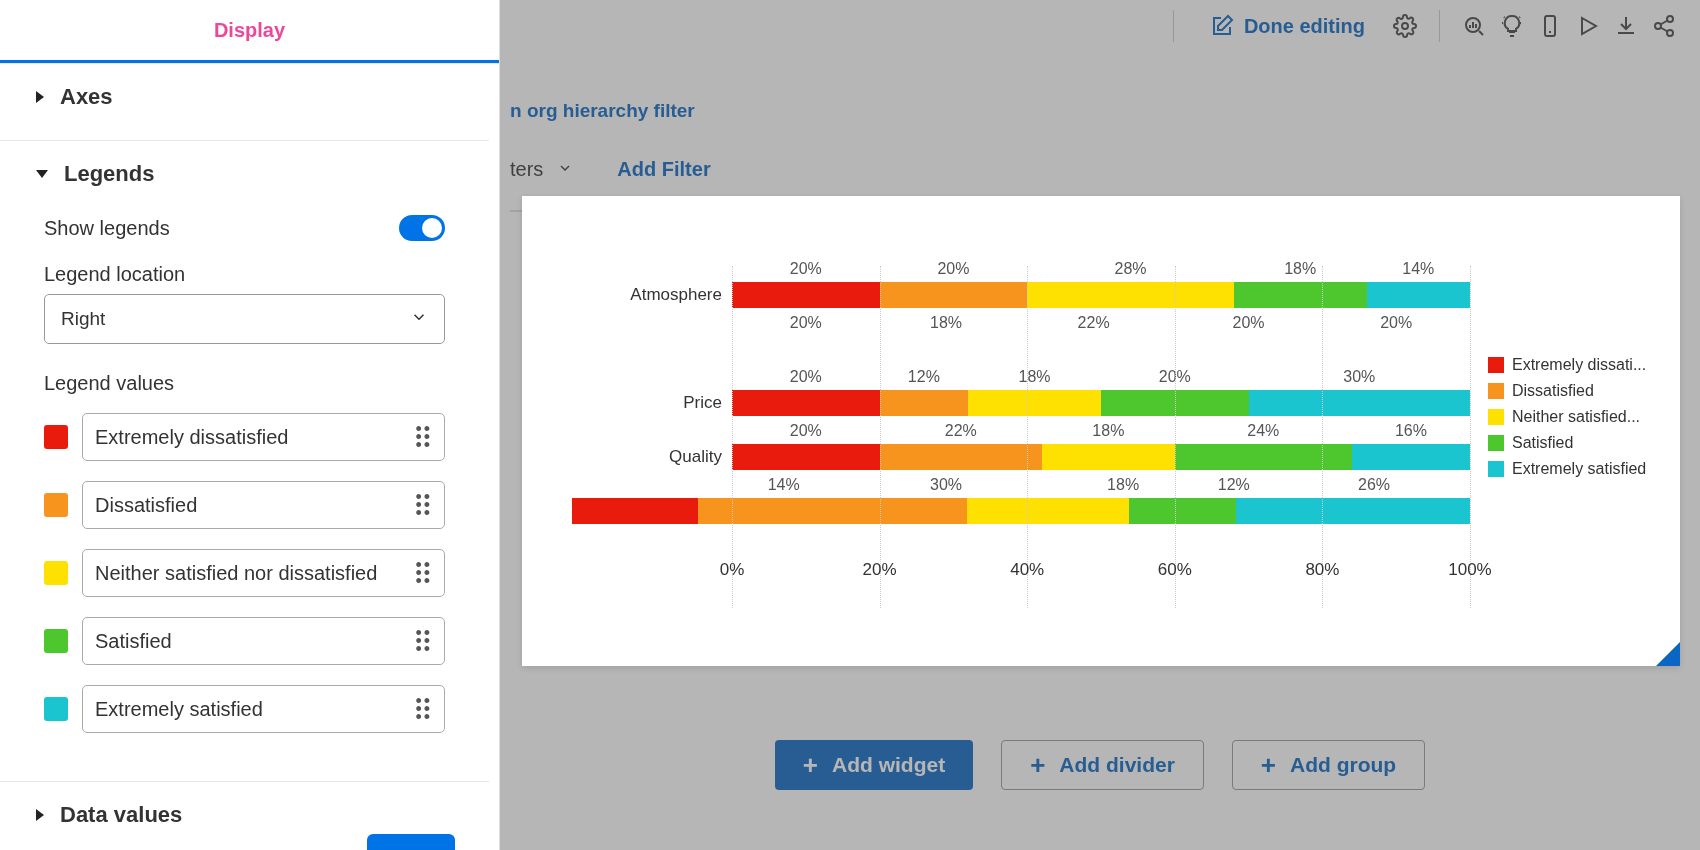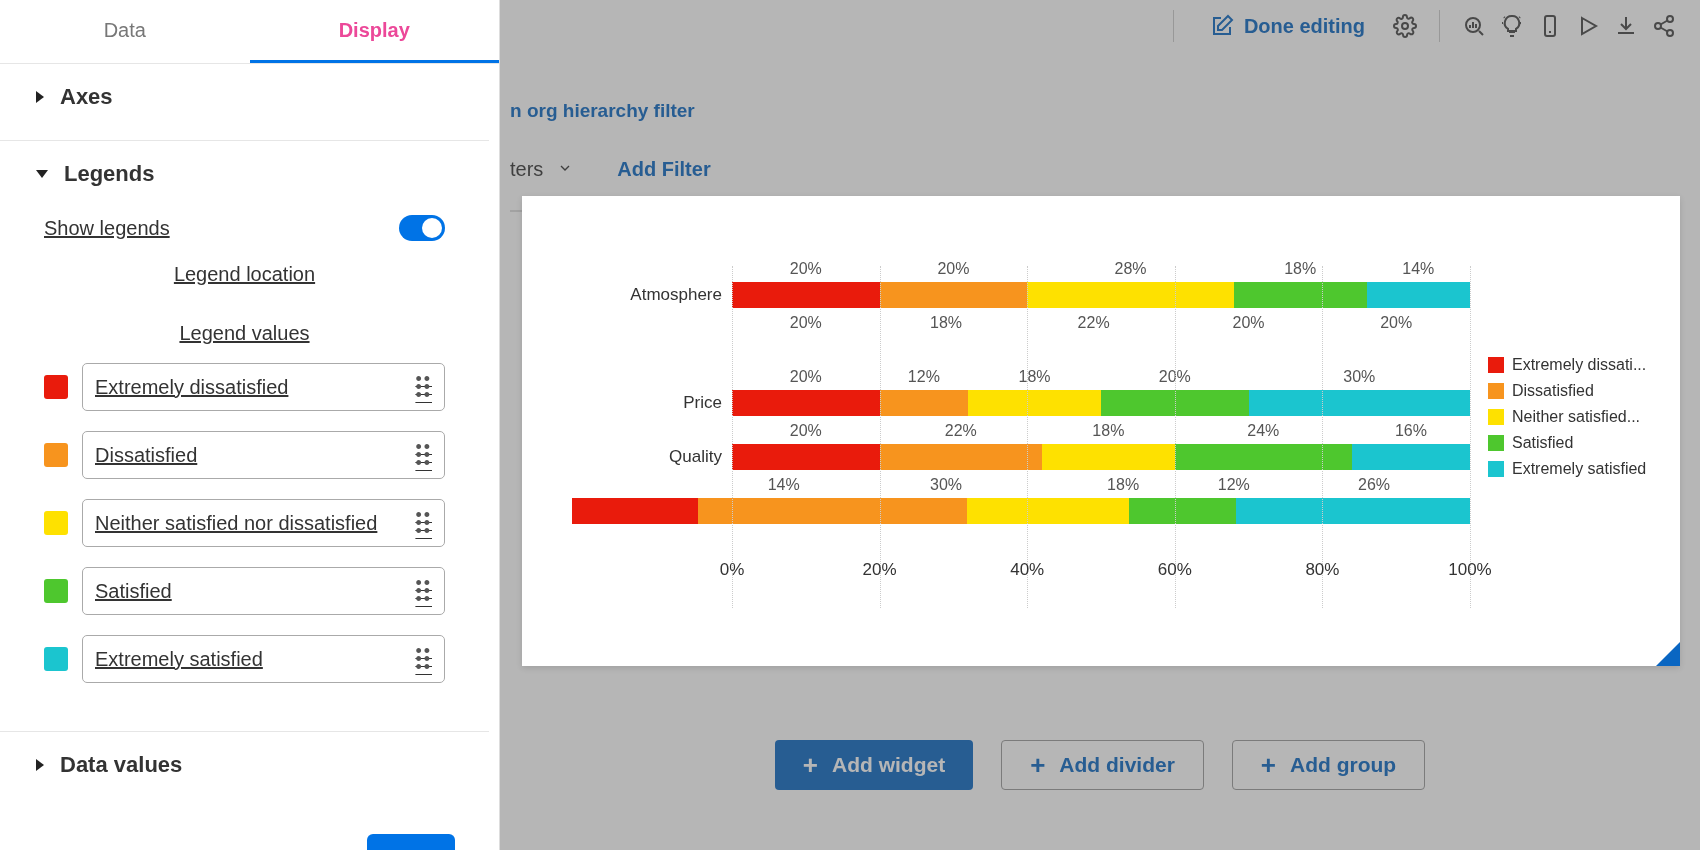--- a/index.html
+++ b/index.html
@@ -21,26 +21,26 @@
 .side-scroll { position:absolute; top:64px; bottom:0; left:0; right:10px; overflow-y:auto; padding-bottom:36px;}
 .side-scroll::-webkit-scrollbar { width:8px; }
 .side-scroll::-webkit-scrollbar-thumb { background:#bbb; border-radius:4px;}
 .section-head {
   display:flex; align-items:center; padding: 20px 24px 12px 36px;
   font-size: 22px; font-weight: 600; cursor:pointer;
 }
 .caret { display:inline-block; margin-right:16px; border-style:solid; }
 .caret-right { border-width:6px 0 6px 8px; border-color: transparent transparent transparent #222; }
 .caret-down { border-width:8px 6px 0 6px; border-color:#222 transparent transparent transparent; }
-.section-body { padding: 4px 44px 20px 44px; text-decoration: underline; }
+.section-body { padding: 4px 44px 20px 44px; }
 .row { display:flex; align-items:center; justify-content:space-between; padding:12px 0; }
 .lbl { font-size: 20px; color:#333; }
 .toggle { position:relative; width:46px; height:26px; border-radius:13px; background:#0073E6; cursor:pointer; }
 .toggle::after { content:''; position:absolute; right:3px; top:3px; width:20px; height:20px; background:#fff; border-radius:50%; }
-.sublabel { font-size:20px; color:#333; padding:10px 0 8px;text-align:center; }
+.sublabel { font-size:20px; color:#333; padding:10px 0 8px; }
 .select { border:1px solid #999; border-radius:5px; height:50px; display:flex; align-items:center;
   padding: 0 16px; justify-content:space-between; cursor:pointer; }
 .select-val { font-size:19px; }
 .chev svg { width:18px; height:18px; }
 .legend-item { display:flex; align-items:center; gap:14px; padding:10px 0; }
 .swatch { width:24px; height:24px; border-radius:3px; flex-shrink:0; }
 .legend-input { flex:1; border:1px solid #aaa; border-radius:5px; height:48px;
   display:flex; align-items:center; padding:0 12px; justify-content:space-between; background:#fff;}
 .legend-text { font-size:20px; }
 .drag-handle { color:#555; font-size:18px; letter-spacing:2px; line-height:8px; cursor:grab;}
@@ -81,39 +81,46 @@
 .act-btn { display:flex; align-items:center; gap:14px; font-size:21px; font-weight:600; padding:12px 28px; border-radius:4px; cursor:pointer;}
 .act-primary { background:#0a66c2; color:#fff;}
 .act-secondary { border:1px solid #999; color:#0a66c2; background:#fff;}
 .plus { font-size:26px; font-weight:700; line-height:20px;}
 </style>
 </head>
 <body>
 
 <div class="sidebar">
   <div class="tabs">
-    <div class="tab">Data</div>
     <div class="tab active">Display</div>
   </div>
   <div class="side-scroll">
     <div class="section-head">
       <span class="caret caret-right"></span>
       <span>Axes</span>
     </div>
     <div class="divider"></div>
     <div class="section-head">
       <span class="caret caret-down"></span>
       <span>Legends</span>
     </div>
     <div class="section-body">
       <div class="row">
         <span class="lbl">Show legends</span>
         <div class="toggle"></div>
       </div>
       <div class="sublabel">Legend location</div>
+      <div class="select">
+        <span class="select-val">Right</span>
+        <span class="chev">
+          <svg viewBox="0 0 24 24" fill="none" stroke="#333" stroke-width="2">
+              <polyline points="6 9 12 15 18 9"></polyline>
+            </svg>
+        </span>
+      </div>
       <div class="sublabel" style="padding-top:28px">Legend values</div>
       <div id="legend-values-list">
           <div class="legend-item">
             <div class="swatch" style="background: rgb(233, 27, 12);"></div>
             <div class="legend-input">
               <span class="legend-text">Extremely dissatisfied</span>
               <div class="drag-handle">••<br>••<br>••</div>
             </div>
           </div>
           <div class="legend-item">

